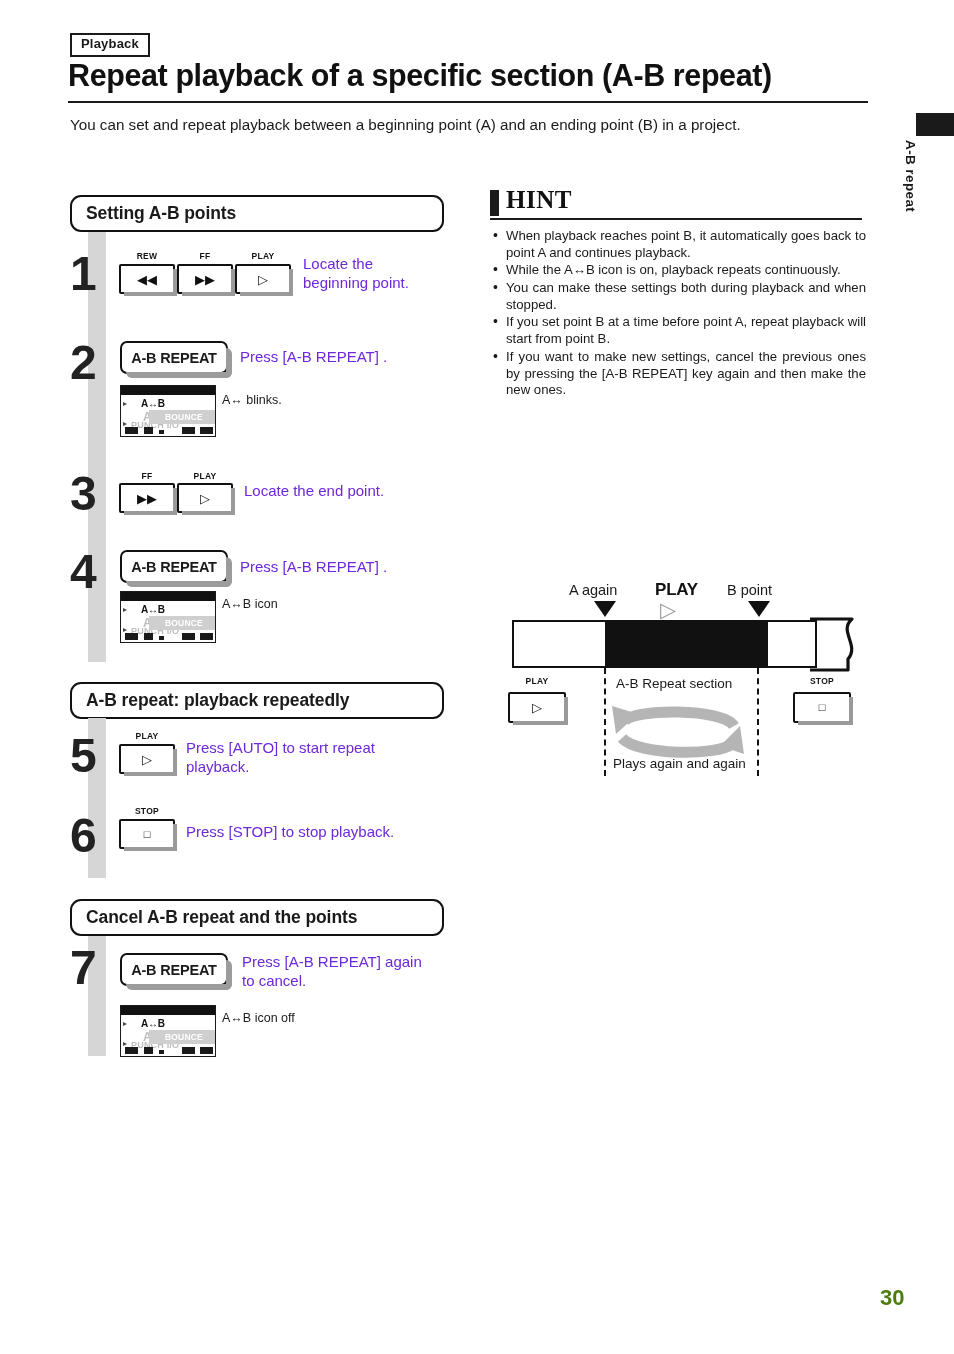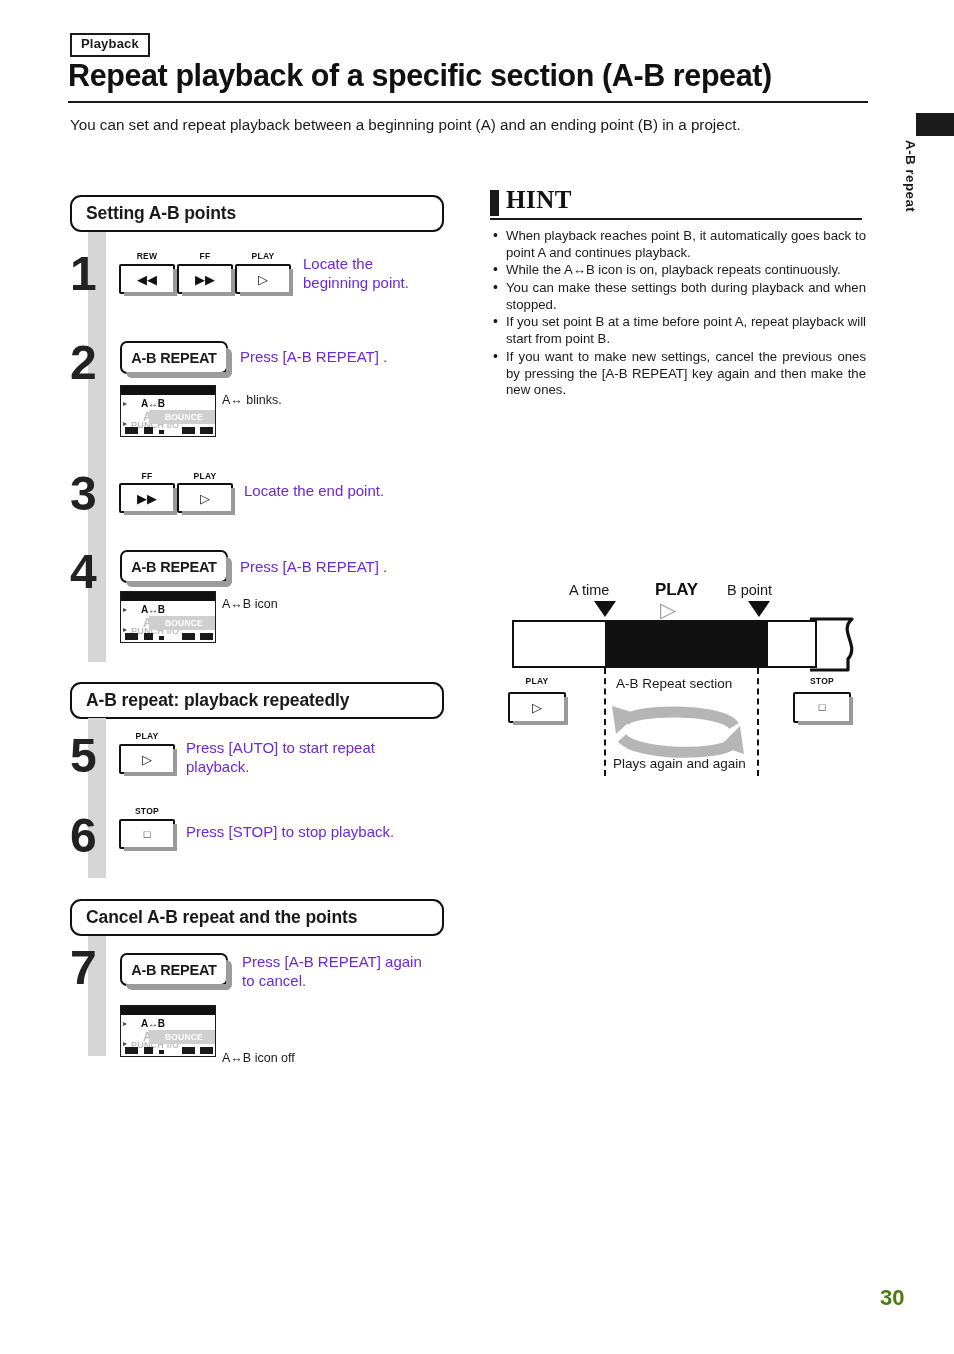--- a/index.html
+++ b/index.html
@@ -311,34 +311,34 @@
   <span class="lcd-ab">A↔B</span>
   <span class="lcd-auto">AUTO</span>
   <span class="lcd-punch">PUNCH I/O</span>
   <span class="lcd-bounce">BOUNCE</span>
   <span class="lcd-tick" style="left:4px;  width:13px;"></span>
   <span class="lcd-tick" style="left:23px; width:9px;"></span>
   <span class="lcd-tick" style="left:38px; width:5px; height:4px;"></span>
   <span class="lcd-tick" style="left:61px; width:13px;"></span>
   <span class="lcd-tick" style="left:79px; width:13px;"></span>
 </div>
-<div class="lcd-note" style="left:222px; top:1011px; width:170px;margin-top:40px;">A↔B icon off</div>
+<div class="lcd-note" style="left:222px; top:1011px; width:170px;">A↔B icon off</div>
 
 <div class="hint-bar"></div>
 <div class="hint-title">HINT</div>
 <div class="hint-rule"></div>
 <div class="hint-list">
   <div class="hint-li">When playback reaches point B, it automatically goes back to point A and continues playback.</div>
   <div class="hint-li">While the A↔B icon is on, playback repeats continuously.</div>
   <div class="hint-li">You can make these settings both during playback and when stopped.</div>
   <div class="hint-li">If you set point B at a time before point A, repeat playback will start from point B.</div>
   <div class="hint-li">If you want to make new settings, cancel the previous ones by pressing the [A-B REPEAT] key again and then make the new ones.</div>
 </div>
 
-<div class="dg-label" style="left:569px; top:582px;">A time</div>
+<div class="dg-label" style="left:569px; top:582px;">A again</div>
 <div class="dg-play-word" style="left:655px; top:580px;">PLAY</div>
 <div style="position:absolute; left:660px; top:599px; font-size:21px; color:#9d9d9d; line-height:1;">▷</div>
 <div class="dg-label" style="left:727px; top:582px;">B point</div>
 
 <div class="dg-caret" style="left:594px; top:601px;"></div>
 <div class="dg-caret" style="left:748px; top:601px;"></div>
 
 <div class="dg-bar-wrap">
   <div class="dg-bar-white"></div>
   <div class="dg-bar-black"></div>

